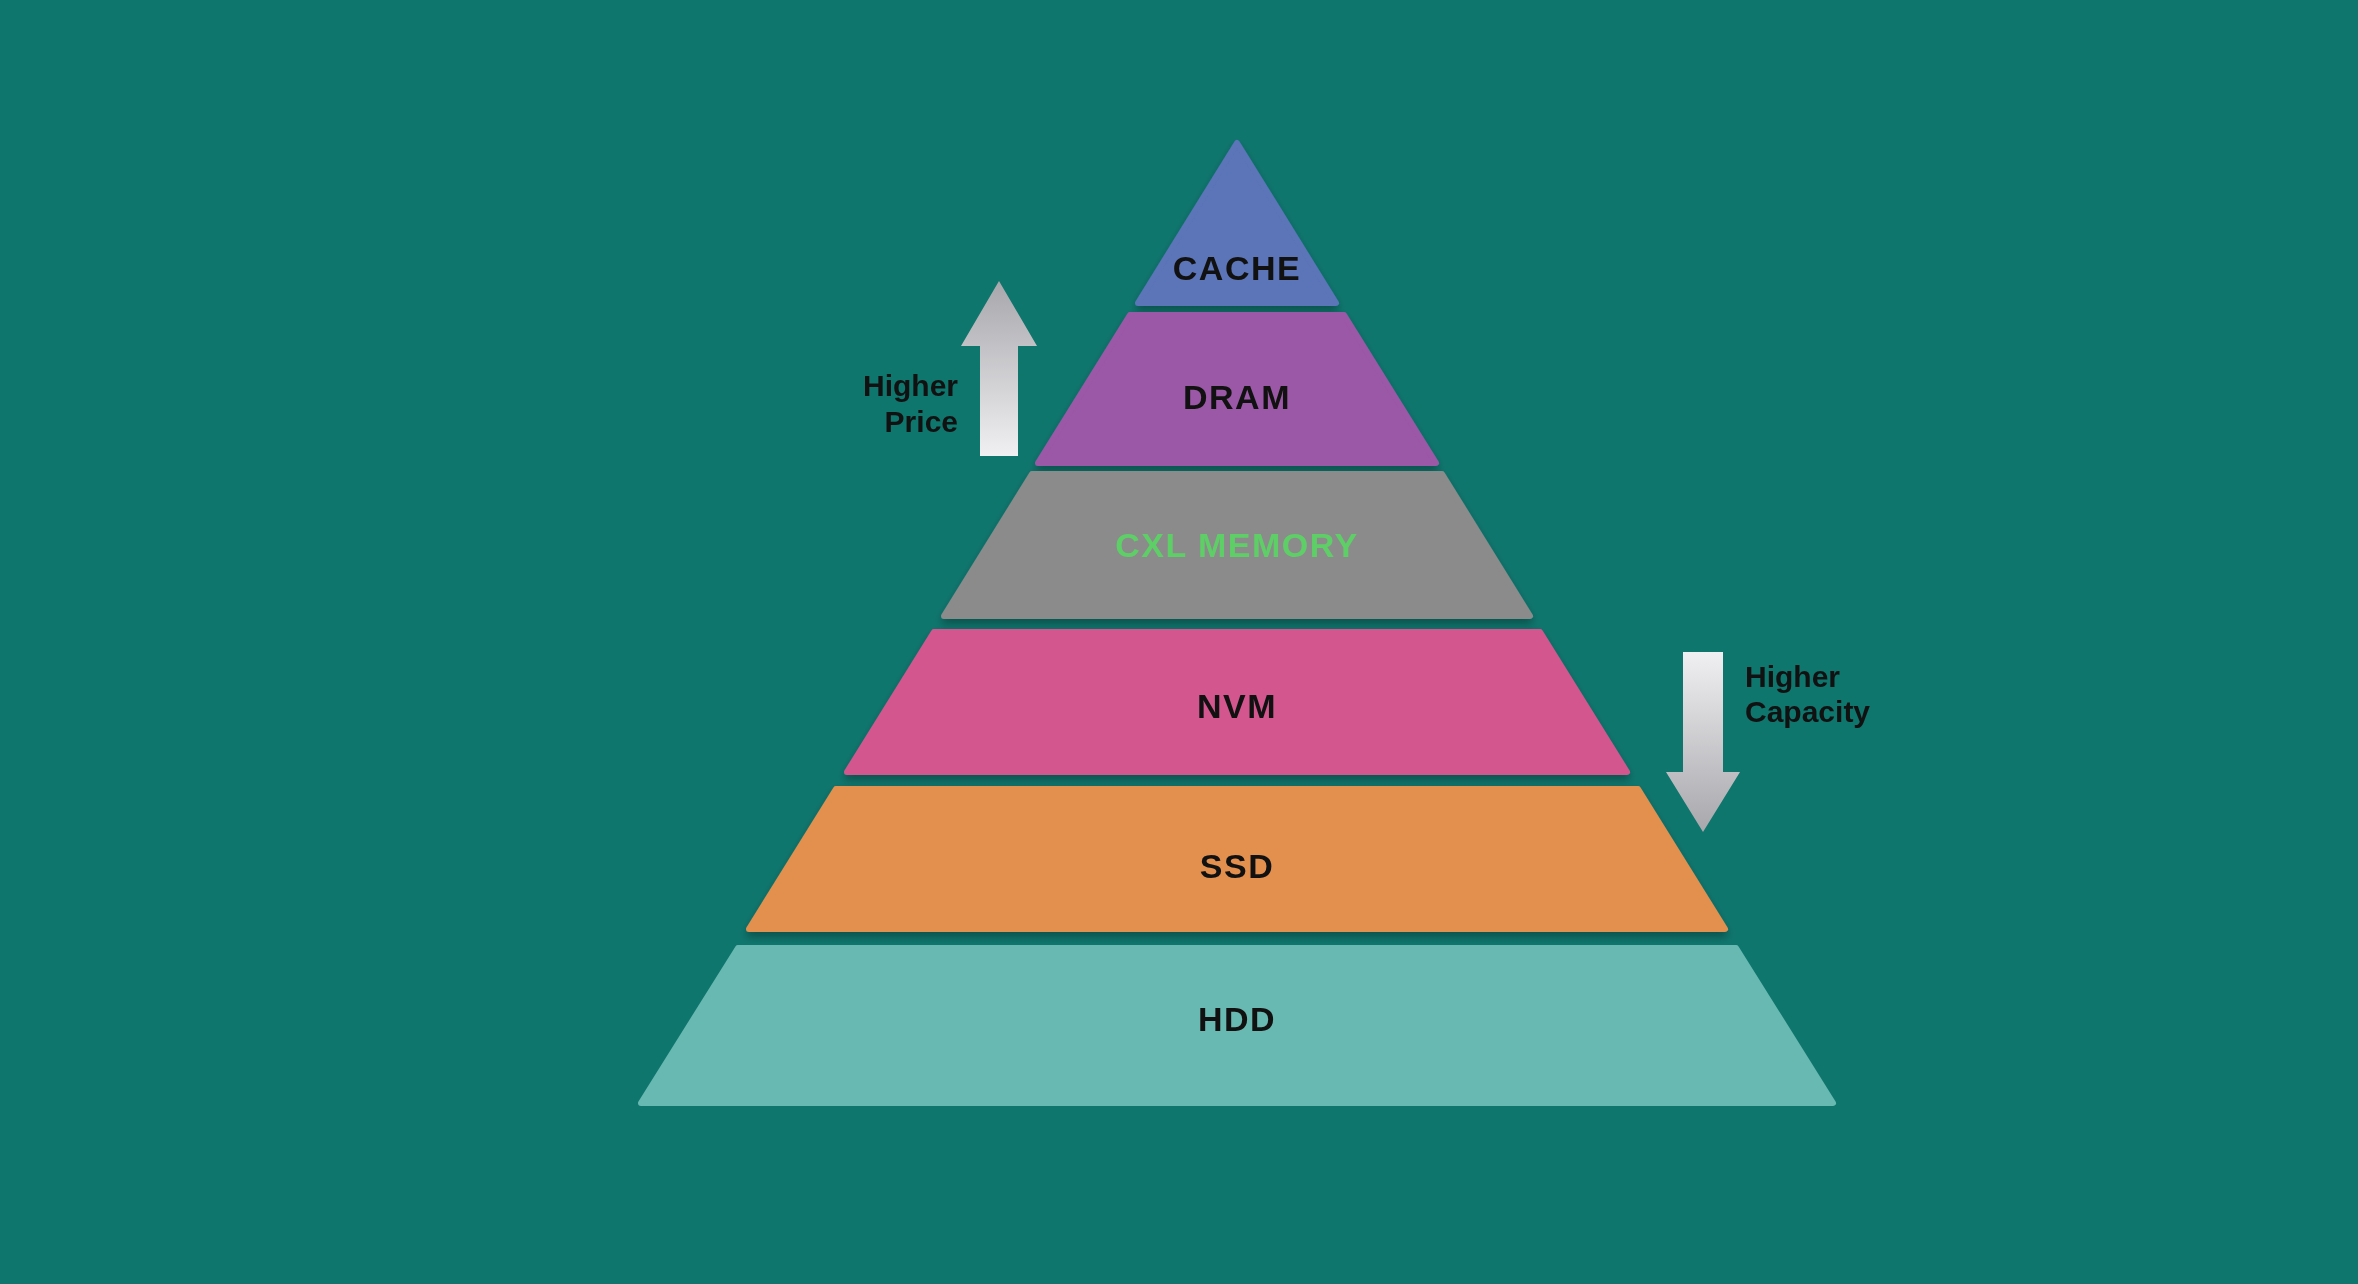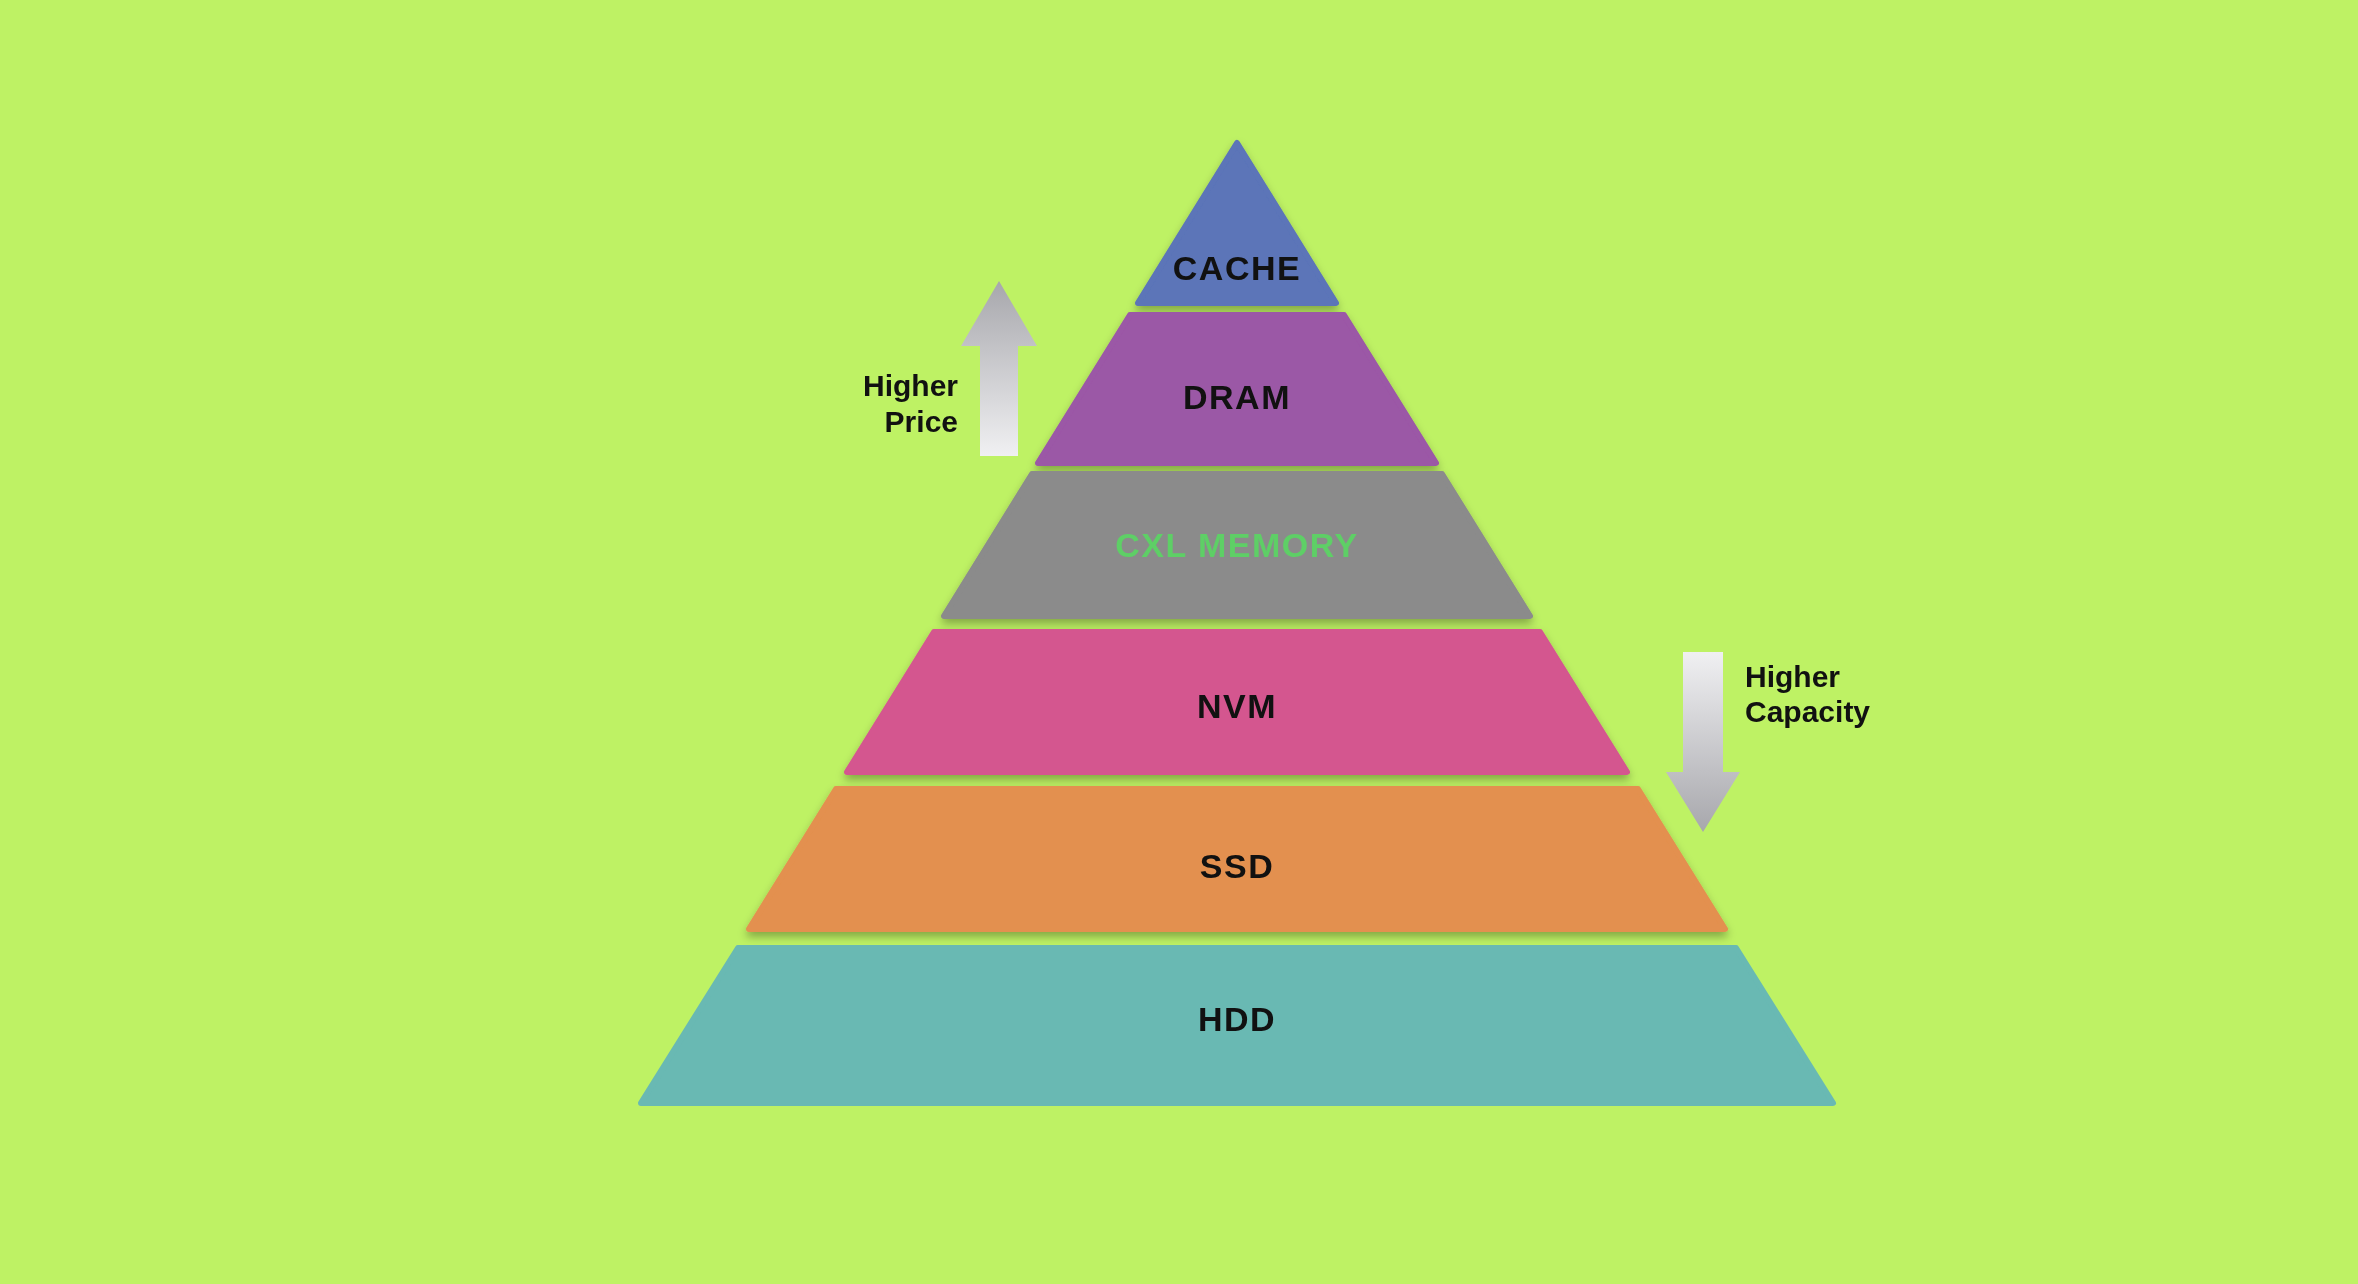--- a/index.html
+++ b/index.html
@@ -28,21 +28,21 @@
   }
   .annot-label {
     font-family: "Liberation Sans", sans-serif;
     font-size: 30px;
     font-weight: bold;
   }
 </style>
 </head>
 <body>
 
-<div class="canvas" style="background: #bef264;">
+<div class="canvas" style="background: #0f766e;">
   <svg viewBox="0 0 2358 1284" xmlns="http://www.w3.org/2000/svg">
     <defs>
       <filter id="bandShadow" x="-20%" y="-20%" width="140%" height="160%">
         <feDropShadow dx="0" dy="5" stdDeviation="4" flood-color="#000000" flood-opacity="0.30"></feDropShadow>
       </filter>
       <linearGradient id="gradUp" x1="0" y1="0" x2="0" y2="1">
         <stop offset="0" stop-color="#a7a7ac"></stop>
         <stop offset="1" stop-color="#f0f0f2"></stop>
       </linearGradient>
       <linearGradient id="gradDown" x1="0" y1="0" x2="0" y2="1">

